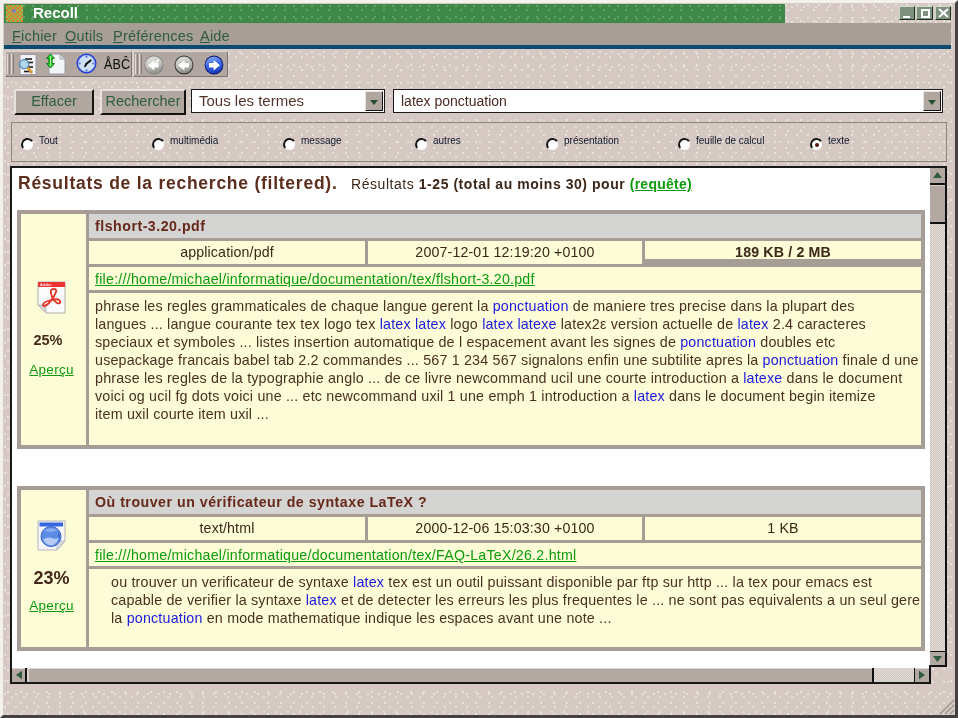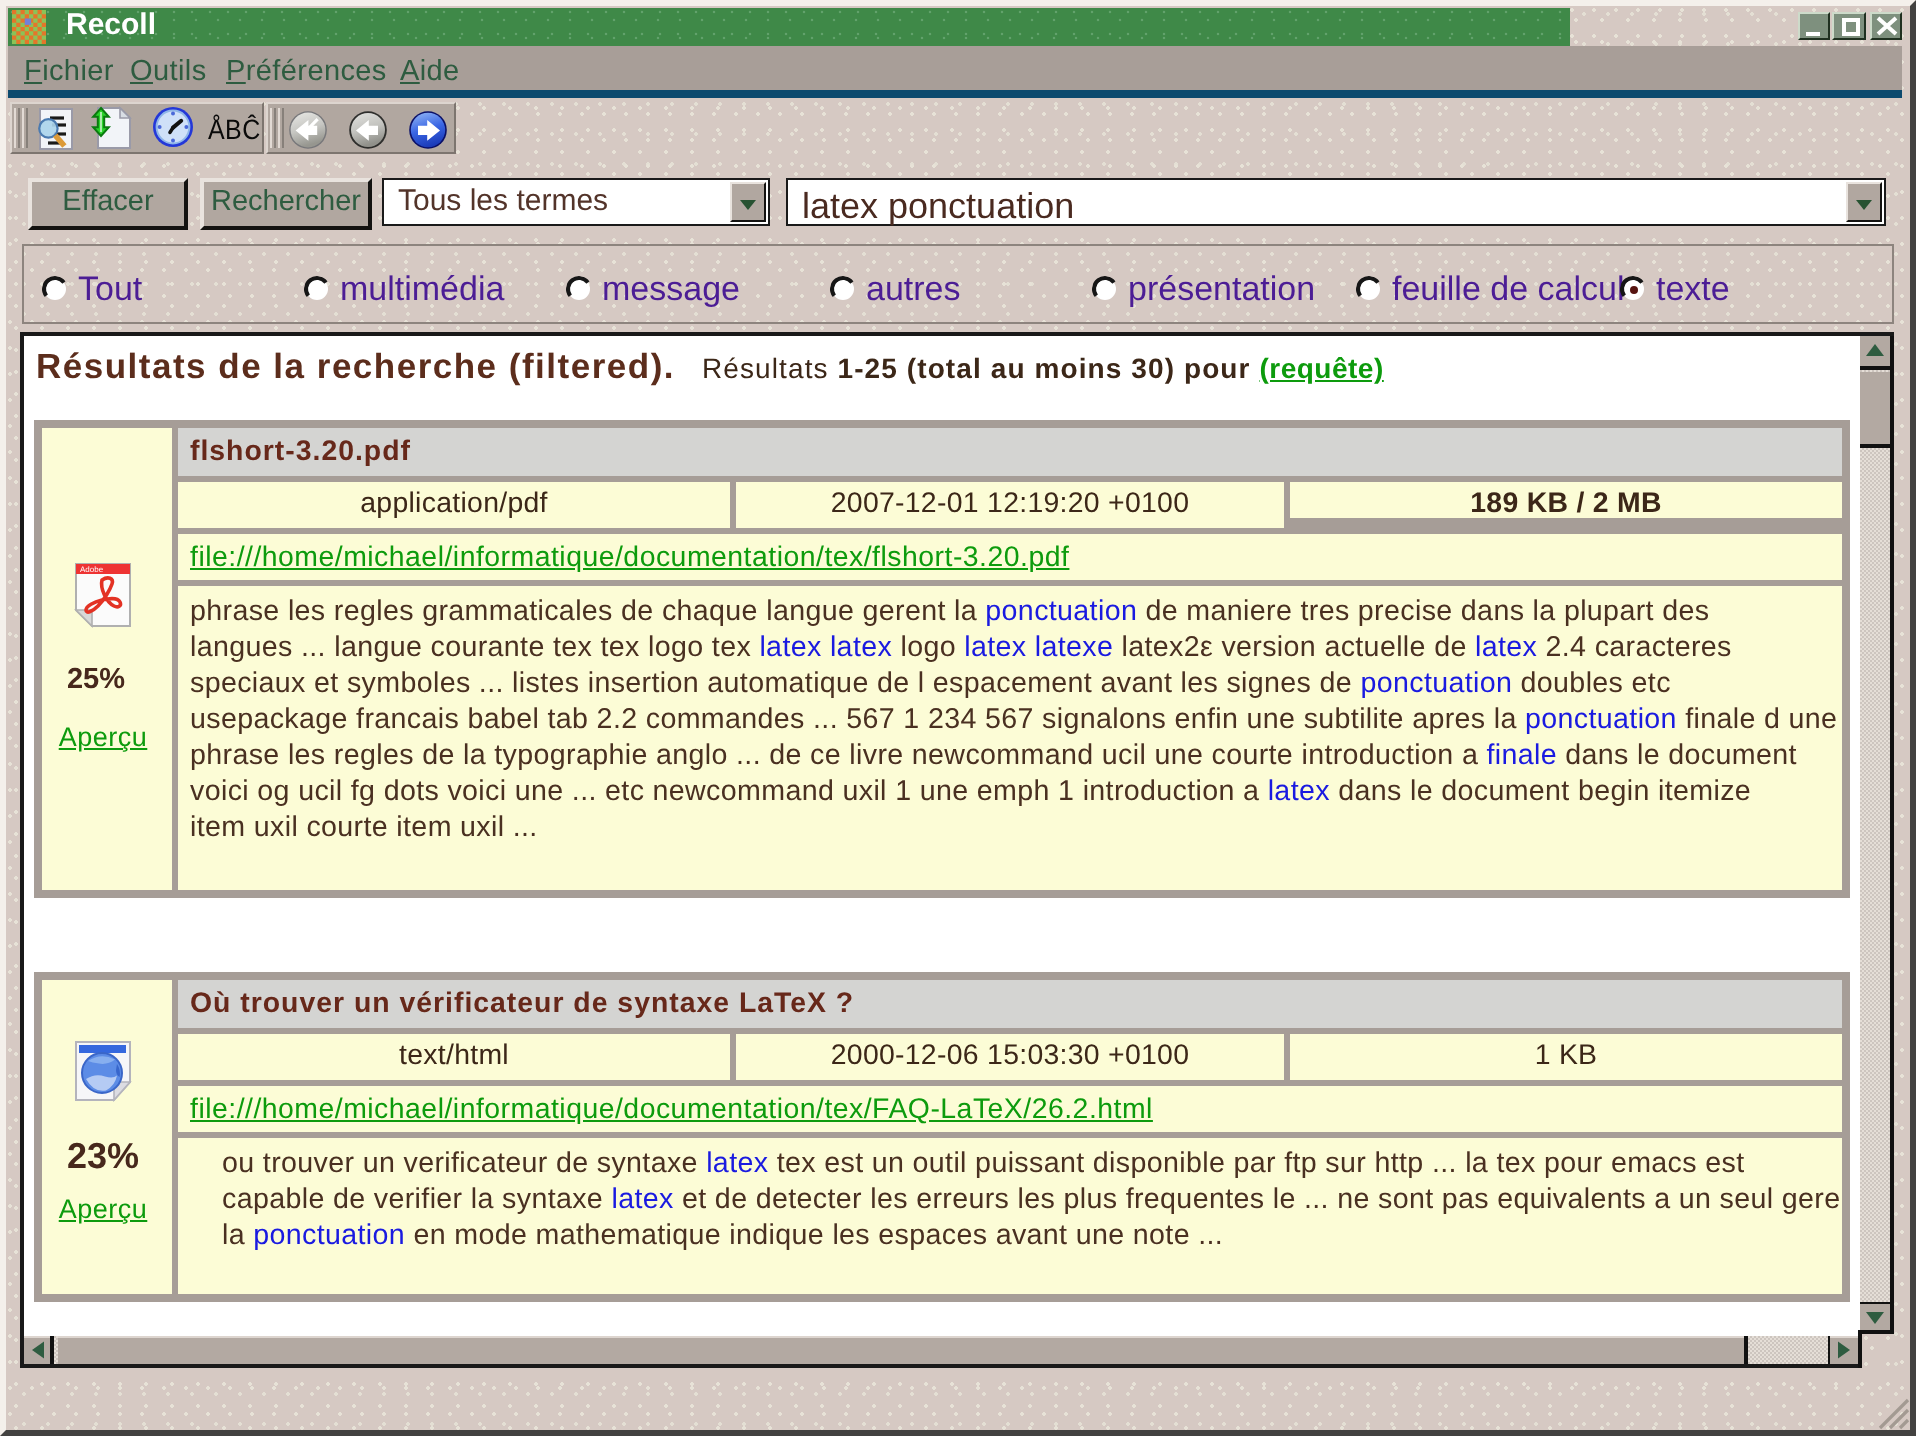--- a/index.html
+++ b/index.html
@@ -71,21 +71,21 @@
 
 .radiopanel { position:absolute; left:11px; top:122px; width:936px; height:40px;
   border:1px solid #8d847e; }
 .radio { position:absolute; top:16px; width:11px; height:11px; border-radius:50%;
   background:#fff; }
 .radio:before { content:""; position:absolute; left:-1px; top:-1px; right:-1px; bottom:-1px;
   border-radius:50%; border:2px solid rgba(0,0,0,0);
   border-top-color:#161616; border-left-color:#161616; transform:rotate(8deg); }
 .radio.sel:after { content:""; position:absolute; left:3.5px; top:3.5px; width:4px; height:4px;
   border-radius:50%; background:#571410; }
-.rlabel { position:absolute; top:12px; color:#4c1d95; font-size:17px; }
+.rlabel { position:absolute; top:12px; color:#0f172a; font-size:10px; }
 
 .results {
   position:absolute; left:10px; top:166px; width:937px; height:518px;
   background:#fff; border:2px solid #191919;
 }
 .track { background:repeating-conic-gradient(#cdc5bf 0% 25%, #e5ded7 0% 50%) 0 0/2px 2px; }
 .sbtn { position:absolute; background:#b3a9a2; }
 
 .rtable { position:absolute; background:#a69d97; }
 .cell { position:absolute; background:#fcfcd6; }
@@ -231,21 +231,21 @@
   <path d="M16 10.2 L9.6 5 L9.6 7.9 L5 7.9 L5 12.5 L9.6 12.5 L9.6 15.4 Z" fill="#fff"></path>
 </svg>
 
 <div class="btn" style="left:14px; width:80px;">Effacer</div>
 <div class="btn" style="left:100px; width:86px;">Rechercher</div>
 <div class="combo" style="left:191px; width:194px;">
   <span style="position:absolute;left:7px;top:2px;">Tous les termes</span>
   <div class="combobtn"></div>
 </div>
 <div class="combo" style="left:393px; width:550px;">
-  <span style="position:absolute;left:7px;top:3px;font-size:18px;color:#4a2a20;">latex ponctuation</span>
+  <span style="position:absolute;left:7px;top:3px;font-size:14px;color:#4a2a20;">latex ponctuation</span>
   <div class="combobtn"></div>
 </div>
 
 <div class="radiopanel">
   <div class="radio" style="left:10px;"></div>
     <span class="rlabel" style="left:27px;">Tout</span>
   <div class="radio" style="left:141px;"></div>
     <span class="rlabel" style="left:158px;">multimédia</span>
   <div class="radio" style="left:272px;"></div>
     <span class="rlabel" style="left:289px;">message</span>
@@ -278,21 +278,21 @@
     </div>
   <div class="cell" style="left:72px;top:57px;width:832px;height:23px;">
       <span class="glink" style="position:absolute;left:6px;top:4px;font-size:14.2px;">file:///home/michael/informatique/documentation/tex/flshort-3.20.pdf</span>
     </div>
   <div class="cell" style="left:72px;top:83px;width:832px;height:152px;">
     <div class="snip" style="position:absolute;left:6px;top:4px;">
       <div>phrase les regles grammaticales de chaque langue gerent la <span class="kw">ponctuation</span> de maniere tres precise dans la plupart des</div>
       <div>langues ... langue courante tex tex logo tex <span class="kw">latex latex</span> logo <span class="kw">latex latexe</span> latex2ε version actuelle de <span class="kw">latex</span> 2.4 caracteres</div>
       <div>speciaux et symboles ... listes insertion automatique de l espacement avant les signes de <span class="kw">ponctuation</span> doubles etc</div>
       <div>usepackage francais babel tab 2.2 commandes ... 567 1 234 567 signalons enfin une subtilite apres la <span class="kw">ponctuation</span> finale d une</div>
-      <div>phrase les regles de la typographie anglo ... de ce livre newcommand ucil une courte introduction a <span class="kw">finale</span> dans le document</div>
+      <div>phrase les regles de la typographie anglo ... de ce livre newcommand ucil une courte introduction a <span class="kw">latexe</span> dans le document</div>
       <div>voici og ucil fg dots voici une ... etc newcommand uxil 1 une emph 1 introduction a <span class="kw">latex</span> dans le document begin itemize</div>
       <div>item uxil courte item uxil ...</div>
     </div>
   </div>
 
   <svg style="position:absolute;left:20px;top:71px;" width="29" height="33" viewBox="0 0 29 33">
     <path d="M1 1 L28 1 L28 32 L9 32 L1 24 Z" fill="#fbfbfb" stroke="#b0b0b0" stroke-width="1"></path>
     <path d="M9 32 L9 24 L1 24 Z" fill="#d8d8d8" stroke="#b0b0b0" stroke-width="0.8"></path>
     <rect x="1" y="1" width="27" height="5" fill="#e33"></rect>
     <text x="3" y="5" font-size="4" fill="#fff" font-family="Liberation Sans">Adobe</text>

